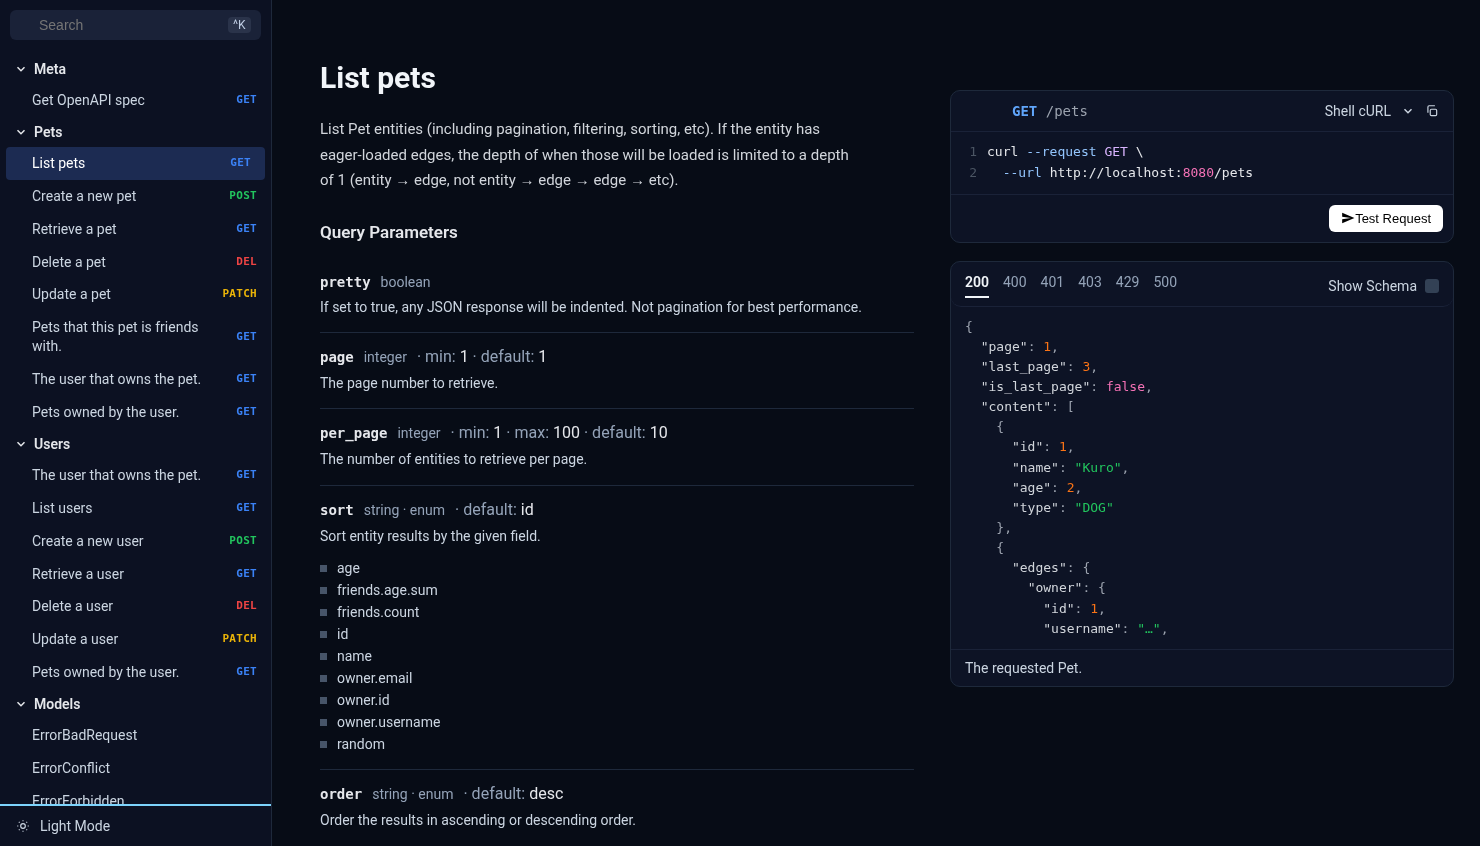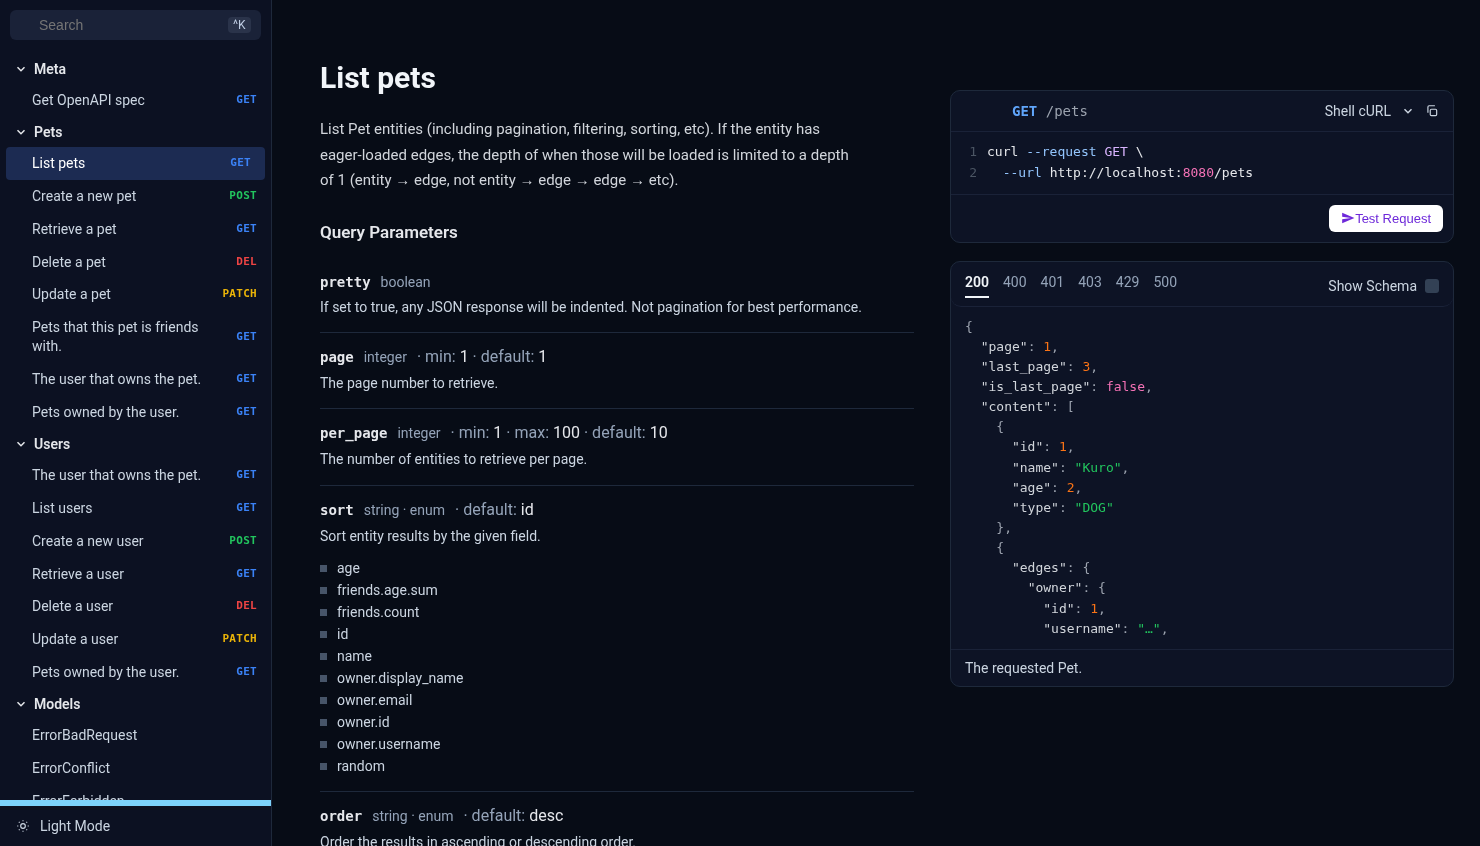--- a/index.html
+++ b/index.html
@@ -65,21 +65,21 @@
 .badge { font-size: 11px; font-weight: 700; letter-spacing: .3px; font-family: ui-monospace, monospace; }
 .badge.get { color: #3b82f6; }
 .badge.post { color: #22c55e; }
 .badge.del { color: #ef4444; }
 .badge.patch { color: #eab308; }
 .bottom-bar {
   position: absolute;
   bottom: 0; left: 0; right: 0;
   padding: 12px 16px;
   background: #0c1122;
-  border-top: 6px solid #7dd3fc;
+  border-top: 2px solid #7dd3fc;
   display: flex;
   align-items: center;
   gap: 10px;
   color: #cbd5e1;
   cursor: pointer;
 }
 
 
 .main { flex: 1; display: flex; overflow: hidden; }
 .content { flex: 1; padding: 60px 26px 40px 48px; overflow-y: auto; }
@@ -106,21 +106,21 @@
 .method-get { color: #60a5fa; font-weight: 600; }
 .path { color: #9ca3af; }
 .lang-sel { display: flex; align-items: center; gap: 10px; color: #cbd5e1; font-size: 14px; cursor: pointer; }
 .code-block { padding: 10px 14px 10px 10px; font-family: ui-monospace, Menlo, monospace; font-size: 13px; line-height: 1.6; white-space: pre; overflow-x: auto; }
 .ln { color: #4b5563; display: inline-block; width: 16px; text-align: right; margin-right: 10px; user-select: none; }
 .tok-cmd { color: #e5e7eb; }
 .tok-flag { color: #93c5fd; }
 .tok-kw { color: #d8b4fe; }
 .tok-url2 { color: #f472b6; }
 .card-foot { padding: 10px; display: flex; justify-content: flex-end; border-top: 1px solid #1a2238; }
-.test-btn { background: #fff; color: #6d28d9; border: none; padding: 6px 12px; border-radius: 6px; font-weight: 500; display: flex; align-items: center; cursor: pointer; font-size: 13px; }
+.test-btn { background: #fff; color: #000000; border: none; padding: 6px 12px; border-radius: 6px; font-weight: 500; display: flex; align-items: center; cursor: pointer; font-size: 13px; }
 .tabs { display: flex; gap: 14px; padding: 12px 14px 8px; border-bottom: 1px solid #1a2238; position: relative; border-radius: 10px; }
 .tab { color: #94a3b8; cursor: pointer; font-size: 14px; padding-bottom: 6px; }
 .tab.active { color: #f1f5f9; font-weight: 600; border-bottom: 2px solid #f1f5f9; }
 .show-schema { margin-left: auto; display: flex; align-items: center; gap: 8px; color: #cbd5e1; font-size: 14px; }
 .toggle { width: 14px; height: 14px; background: #334155; border-radius: 3px; }
 .json { padding: 10px 14px; font-family: ui-monospace, monospace; font-size: 13px; line-height: 1.55; white-space: pre; color: #cbd5e1; }
 .jk { color: #d1d5db; }
 .jn { color: #f97316; }
 .jb { color: #f472b6; }
 .js { color: #22c55e; }
@@ -297,21 +297,20 @@
               <span class="param-type">string · enum</span>
               <span class="param-meta"> · default: <span class="val">id</span></span>
             </div>
             <div class="param-desc">Sort entity results by the given field.</div>
             <ul class="enum-list">
               <li><span class="sq"></span>age</li>
               <li><span class="sq"></span>friends.age.sum</li>
               <li><span class="sq"></span>friends.count</li>
               <li><span class="sq"></span>id</li>
               <li><span class="sq"></span>name</li>
-              <li><span class="sq"></span>owner.display_name</li>
               <li><span class="sq"></span>owner.email</li>
               <li><span class="sq"></span>owner.id</li>
               <li><span class="sq"></span>owner.username</li>
               <li><span class="sq"></span>random</li>
             </ul>
           </div>
           <div class="param">
             <div class="param-head">
               <span class="param-name">order</span> 
               <span class="param-type">string · enum</span>

